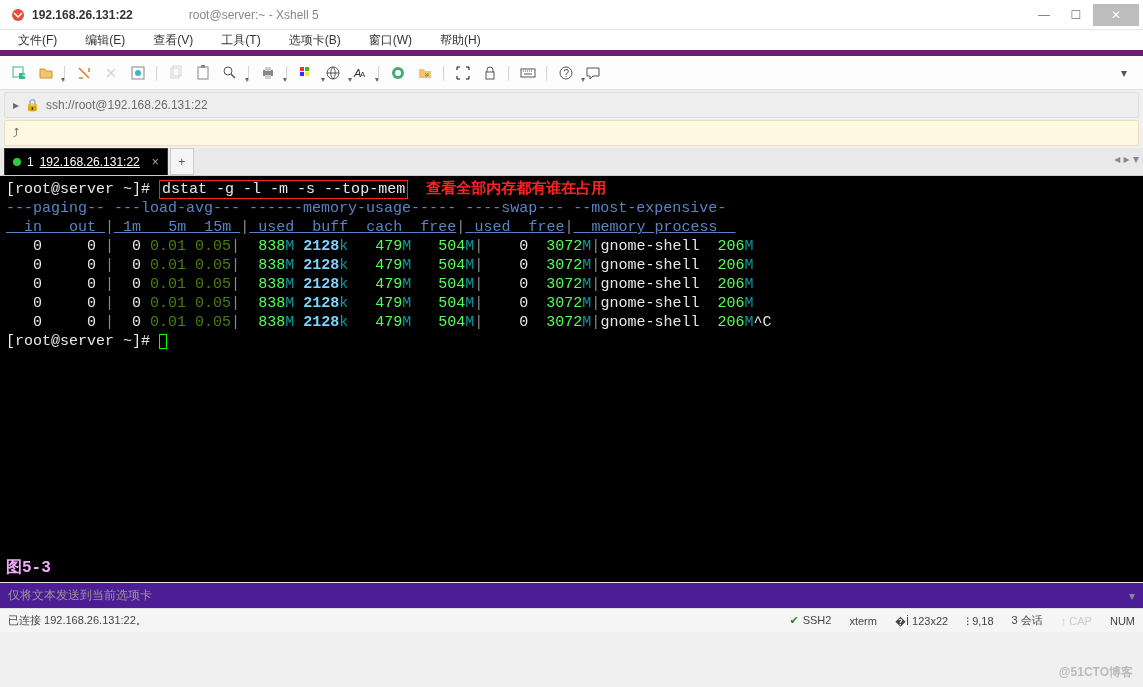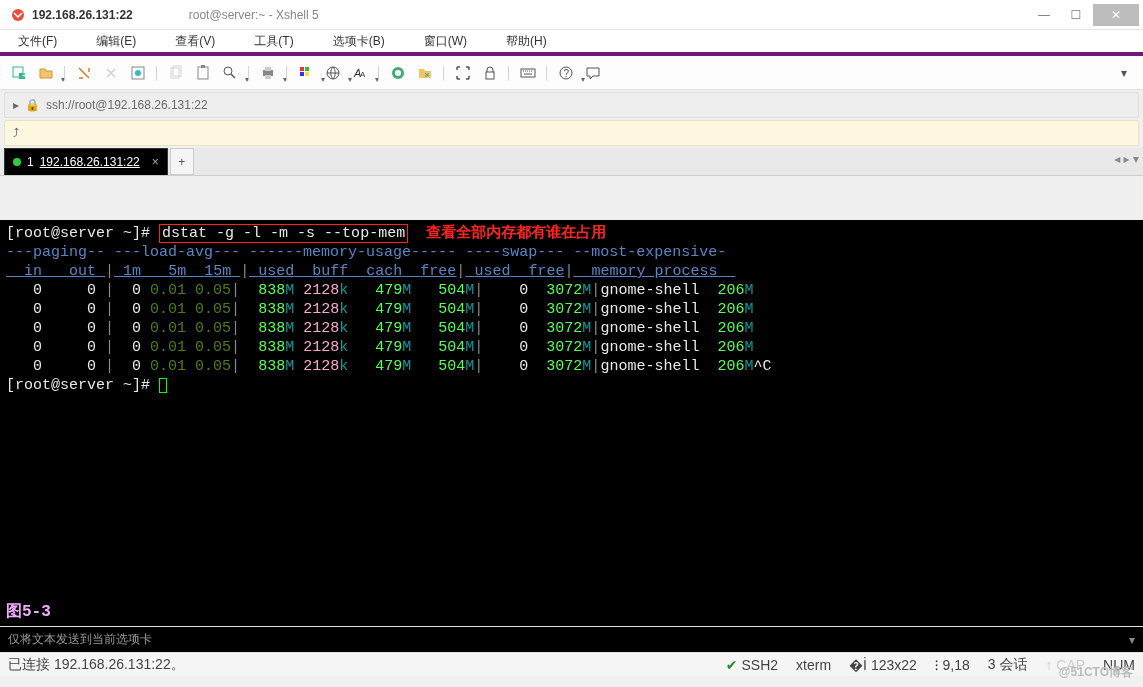--- a/index.html
+++ b/index.html
@@ -6,56 +6,56 @@
 body { font-family: "Microsoft YaHei", Tahoma, sans-serif; font-size: 12px; background: #f0f0f0; width: 1143px; height: 687px; overflow: hidden; position: relative; }
 
 .titlebar { height: 30px; display: flex; align-items: center; padding: 0 4px; background: #fff; border-bottom: 1px solid #e5e5e5; }
 .titlebar .appicon { width: 16px; height: 16px; margin: 0 6px; color: #d44; }
 .titlebar .title-main { font-weight: bold; color: #333; margin-right: 8px; }
 .titlebar .title-sub { color: #888; margin-left: 48px; }
 .titlebar .spacer { flex: 1; }
 .winbtn { width: 30px; height: 22px; display: flex; align-items: center; justify-content: center; color: #777; margin-left: 2px; }
 .winbtn.close { background: #bdbdbd; color: #fff; width: 46px; }
 
-.menubar { height: 26px; display: flex; align-items: center; padding: 0 8px; background: #fff; border-bottom: 4px solid #701a75; gap: 19px; }
+.menubar { height: 26px; display: flex; align-items: center; padding: 0 8px; background: #fff; border-bottom: 6px solid #701a75; gap: 8px; }
 .menubar span { padding: 4px 10px; color: #333; }
 
 .toolbar { height: 34px; display: flex; align-items: center; padding: 0 6px; background: #fdfdfd; border-bottom: 1px solid #e0e0e0; gap: 1px; }
 .tbtn { width: 26px; height: 26px; display: flex; align-items: center; justify-content: center; color: #555; border-radius: 3px; position: relative; }
 .tbtn.sep { width: 10px; color: #ccc; }
 .tbtn svg { width: 16px; height: 16px; }
 .tdrop::after { content: "▾"; font-size: 8px; color: #666; position: absolute; right: -6px; bottom: 2px; }
 .toolbar .fill { flex: 1; }
 
 .addrbar { height: 26px; display: flex; align-items: center; padding: 0 8px; background: #eeeeee; border: 1px solid #ddd; margin: 2px 4px; border-radius: 2px; color: #6a6a6a; gap: 6px; }
 .tipbar { height: 26px; display: flex; align-items: center; padding: 0 8px; background: #fff8e1; border: 1px solid #e8e0c0; margin: 2px 4px; border-radius: 2px; color: #555; gap: 6px; }
 
 .tabbar { height: 28px; display: flex; align-items: stretch; background: #e9e9e9; border-bottom: 1px solid #ccc; padding-left: 4px; position: relative; }
 .tab { display: flex; align-items: center; padding: 0 8px; background: #000; color: #fff; border: 1px solid #333; border-bottom: none; gap: 6px; font-size: 12px; }
 .tab .dot { width: 8px; height: 8px; border-radius: 50%; background: #2ecc40; }
 .tab .label { text-decoration: underline; }
 .tab .x { color: #aaa; margin-left: 6px; }
 .addtab { width: 24px; display: flex; align-items: center; justify-content: center; background: #f5f5f5; border: 1px solid #ccc; margin-left: 2px; color: #555; }
 .tabnav { position: absolute; right: 4px; top: 4px; color: #888; font-size: 12px; }
 
-.term { background: #000; color: #ccc; font-family: "Consolas", "Courier New", monospace; font-size: 15px; line-height: 19px; padding: 4px 6px; height: 406px; overflow: hidden; white-space: pre; position: relative; margin-top: 44px; }
+.term { background: #000; color: #ccc; font-family: "Consolas", "Courier New", monospace; font-size: 15px; line-height: 19px; padding: 4px 6px; height: 406px; overflow: hidden; white-space: pre; position: relative; }
 .term .green { color: #55ff55; }
 .term .red { color: #4d7c0f; }
-.term .yellow { color: #f9a8d4; font-weight: normal; }
+.term .yellow { color: #7dd3fc; font-weight: bold; }
 .term .white { color: #e8e8e8; }
 .term .blue { color: #5984c4; }
 .term .dkcyan { color: #0a9a9a; }
 .term .grey { color: #888; }
 .cmdbox { border: 1px solid #ff2222; padding: 0 2px; }
 .annot { color: #ff2222; font-weight: bold; }
 .figlabel { position: absolute; left: 6px; bottom: 4px; color: #f0abfc; font-weight: bold; font-size: 16px; }
 .cursor { display: inline-block; width: 8px; height: 15px; border: 1px solid #0f0; vertical-align: middle; }
 
-.inputbar { height: 26px; display: flex; align-items: center; padding: 7px 8px; background: #000000; border-top: 1px solid #e0e0e0; color: #999; }
-.statusbar { height: 24px; display: flex; align-items: center; padding: 0 8px; background: #f5f5f5; border-top: 1px solid #e0e0e0; color: #444; font-size: 14px; gap: 18px; }
+.inputbar { height: 26px; display: flex; align-items: center; padding: 7px 8px; background: #4c1d95; border-top: 1px solid #e0e0e0; color: #999; }
+.statusbar { height: 24px; display: flex; align-items: center; padding: 0 8px; background: #f5f5f5; border-top: 1px solid #e0e0e0; color: #444; font-size: 11px; gap: 18px; }
 .statusbar .fill { flex: 1; }
 .watermark { position: absolute; right: 10px; bottom: 6px; color: #bbb; font-size: 12px; pointer-events: none; font-weight: bold; }
 .tick { color: #2a8a2a; margin-right: 4px; }
 
 .u { text-decoration: underline; }
 </style>
 </head>
 <body>
 
 <div class="titlebar">

